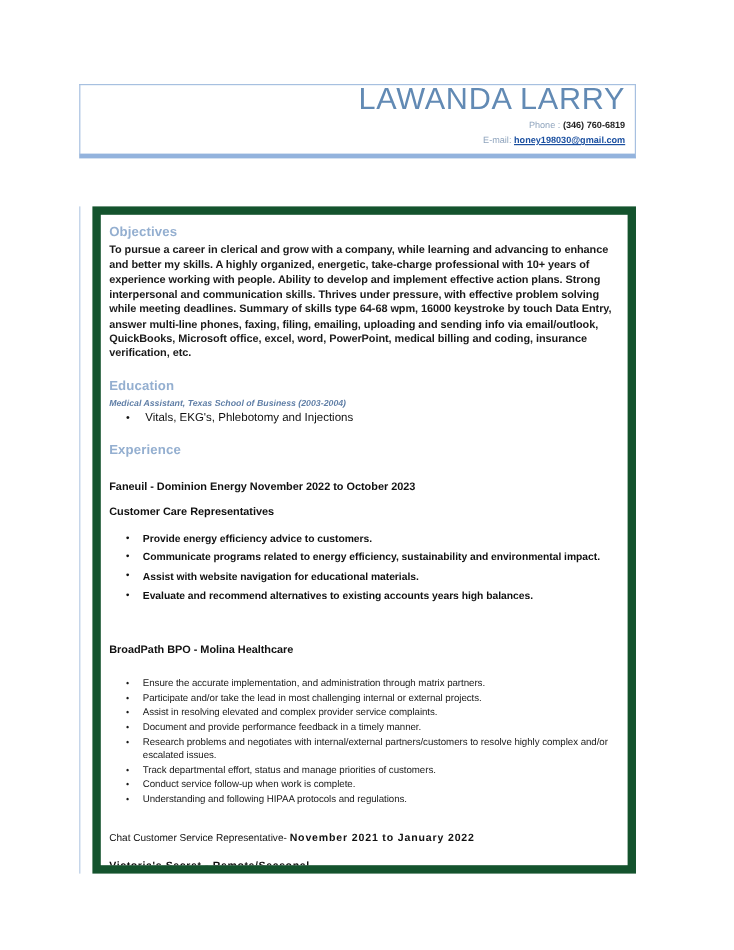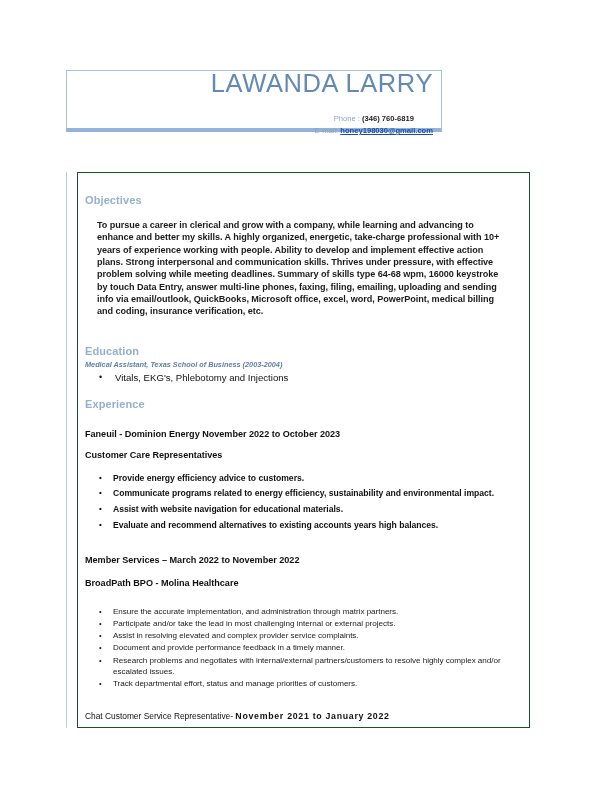--- a/index.html
+++ b/index.html
@@ -24,21 +24,21 @@
     width: 612px;
     height: 792px;
     background: #ffffff;
   }
 
   
   .header-box {
     position: absolute;
     left: 66px;
     top: 70px;
-    width: 376px;
+    width: 464px;
     height: 62px;
     box-sizing: border-box;
     border-top: 1px solid #a7c0e0;
     border-left: 1px solid #a7c0e0;
     border-right: 1px solid #a7c0e0;
     border-bottom: 4px solid #93b3dd;
     background: #ffffff;
   }
   .name {
     position: absolute;
@@ -47,22 +47,22 @@
     font-size: 25.5px;
     letter-spacing: 0.6px;
     color: #628ab4;
     font-weight: 400;
     white-space: nowrap;
     font-family: "Liberation Sans", sans-serif;
   }
   .contact-lines {
     position: absolute;
     right: 8px;
-    top: 42px;
-    text-align: center;
+    top: 28px;
+    text-align: right;
     line-height: 12px;
   }
   .contact-line {
     font-size: 7.6px;
     white-space: nowrap;
     color: #6f88a6;
     font-weight: 700;
   }
   .contact-label {
     color: #8fa4bd;
@@ -87,41 +87,41 @@
     height: 556px;
     background: #b9cce5;
   }
   .content-box {
     position: absolute;
     left: 77px;
     top: 172px;
     width: 453px;
     height: 556px;
     box-sizing: border-box;
-    border: 1px solid #14532d;
+    border: 7px solid #14532d;
     background: #ffffff;
-    padding: 20px 10px 0 7px;
+    padding: 8px 10px 0 7px;
     overflow: hidden;
   }
 
   .section-title {
     color: #94afd0;
     font-size: 11px;
     font-weight: 700;
     letter-spacing: 0.1px;
     margin: 0 0 1px 0;
     line-height: 14px;
   }
 
   .obj-text {
     font-size: 9.1px;
     line-height: 12.35px;
     color: #1a1a1a;
     font-weight: 600;
-    margin: 12px;
+    margin: 0;
     letter-spacing: -0.05px;
   }
 
   .edu-sub {
     font-size: 7.3px;
     font-weight: 700;
     color: #5f7ea6;
     margin: 1px 0 0 0;
     line-height: 11px;
     font-style: italic;
@@ -266,31 +266,32 @@
     <div class="spacer-10"></div>
     <ul class="bold-list">
       <li>Provide energy efficiency advice to customers.</li>
       <li>Communicate programs related to energy efficiency, sustainability and environmental impact.</li>
       <li>Assist with website navigation for educational materials.</li>
       <li>Evaluate and recommend alternatives to existing accounts years high balances.</li>
     </ul>
 
     <div class="spacer-20"></div>
 
-    <p class="job-head">Member Services – March 2022 to November 2022</p>
     <div class="spacer-10"></div>
     <p class="job-head">BroadPath BPO - Molina Healthcare</p>
     <div class="spacer-16"></div>
     <ul class="plain-list">
       <li>Ensure the accurate implementation, and administration through matrix partners.</li>
       <li>Participate and/or take the lead in most challenging internal or external projects.</li>
       <li>Assist in resolving elevated and complex provider service complaints.</li>
       <li>Document and provide performance feedback in a timely manner.</li>
       <li>Research problems and negotiates with internal/external partners/customers to resolve highly complex and/or escalated issues.</li>
       <li>Track departmental effort, status and manage priorities of customers.</li>
+      <li>Conduct service follow-up when work is complete.</li>
+      <li>Understanding and following HIPAA protocols and regulations.</li>
     </ul>
 
     <div class="spacer-20"></div>
 
     <p class="last-role">
       <span>Chat Customer Service Representative-</span>
       <span class="dates">November 2021 to January 2022</span>
     </p>
     <div class="spacer-10"></div>
     <p class="last-company">Victoria's Secret - Remote/Seasonal</p>

